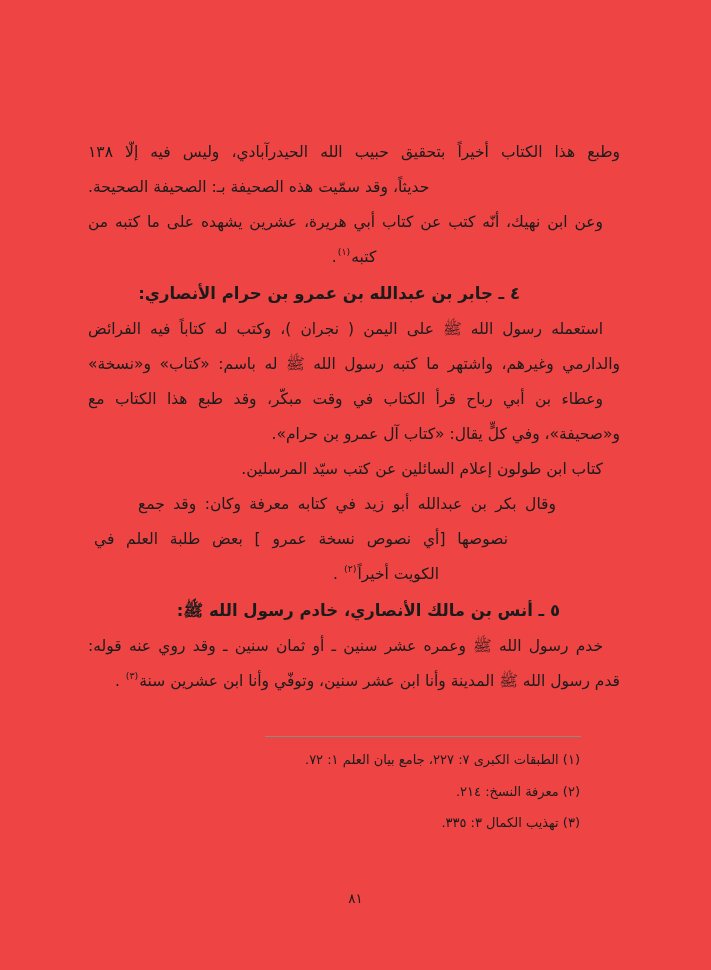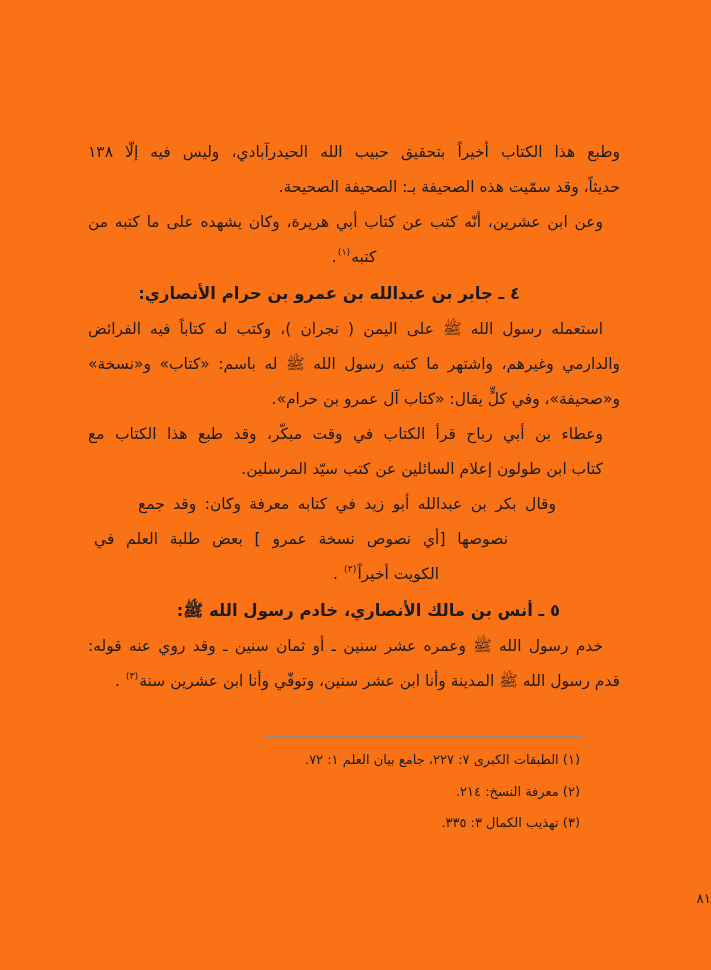--- a/index.html
+++ b/index.html
@@ -1,19 +1,19 @@
 <!DOCTYPE html>
 <html lang="ar" dir="rtl"><head>
 <meta charset="utf-8">
 <style>
   html,body{margin:0;padding:0;background:#e8e8e8;}
   .page{
     position:relative;
     width:711px;height:970px;
-    background:#f97316;
+    background:#ef4444;
     font-family:"DejaVu Sans", sans-serif;
     color:#1b1b1b;
     direction:rtl;
     overflow:hidden;
   }
   .body-text{
     position:absolute;
     top:135px;right:91px;left:88px;
     font-size:15.5px;
   }
@@ -24,21 +24,21 @@
   }
   
   .jl{white-space:normal;text-align:justify;text-align-last:justify;}
   .ind{padding-right:17px;}
   
   .hd{font-weight:bold;font-size:16.5px;height:37px;line-height:37px;}
   .hd4{padding-right:100px;}
   .hd5{padding-right:60px;}
   
   .flush-left{text-align:center;}
-  .center-line{text-align:right;}
+  .center-line{text-align:left;}
   .q1{padding-right:64px;padding-left:50px;}
   .q2{padding-right:112px;padding-left:6px;}
   .q3{padding-left:64px;text-align:center;}
   sup.fnref{
     font-size:9.5px;line-height:0;
     position:relative;top:-1px;
     padding:0 1px;
   }
   .fn-sep{
     position:absolute;
@@ -49,48 +49,49 @@
   .footnotes{
     position:absolute;
     top:744px;right:131px;left:60px;
     font-size:13px;
     text-align:right;
   }
   .fn{height:31.5px;line-height:31.5px;white-space:nowrap;}
   .page-number{
     position:absolute;
     top:890px;left:0;right:0;
+    text-align:center;
     font-size:13.5px;
   }
 </style>
 </head>
 <body>
 
 <div class="page">
 
   <div class="body-text">
 
     <div class="ln jl">وطبع هذا الكتاب أخيراً بتحقيق حبيب الله الحيدرآبادي، وليس فيه إلّا ١٣٨</div>
 
     <div class="ln center-line">حديثاً، وقد سمّيت هذه الصحيفة بـ: الصحيفة الصحيحة.</div>
 
-    <div class="ln jl ind">وعن ابن عشرين، أنّه كتب عن كتاب أبي هريرة، وكان يشهده على ما كتبه من</div>
+    <div class="ln jl ind">وعن ابن نهيك، أنّه كتب عن كتاب أبي هريرة، عشرين يشهده على ما كتبه من</div>
 
     <div class="ln flush-left"><span>كتبه</span><sup class="fnref">(١)</sup><span>.</span></div>
 
     <div class="ln hd hd4">٤ ـ جابر بن عبدالله بن عمرو بن حرام الأنصاري:</div>
 
     <div class="ln jl ind">استعمله رسول الله ﷺ على اليمن ( نجران )، وكتب له كتاباً فيه الفرائض</div>
 
 
     <div class="ln jl">والدارمي وغيرهم، واشتهر ما كتبه رسول الله ﷺ له باسم: «كتاب» و«نسخة»</div>
 
+    <div class="ln jl ind">وعطاء بن أبي رباح قرأ الكتاب في وقت مبكّر، وقد طبع هذا الكتاب مع</div>
+
     <div class="ln">و«صحيفة»، وفي كلٍّ يقال: «كتاب آل عمرو بن حرام».</div>
-
-    <div class="ln jl ind">وعطاء بن أبي رباح قرأ الكتاب في وقت مبكّر، وقد طبع هذا الكتاب مع</div>
 
     <div class="ln ind">كتاب ابن طولون إعلام السائلين عن كتب سيّد المرسلين.</div>
 
     <div class="ln jl q1">وقال بكر بن عبدالله أبو زيد في كتابه معرفة وكان: وقد جمع</div>
 
     <div class="ln jl q2">نصوصها [أي نصوص نسخة عمرو ] بعض طلبة العلم في</div>
 
     <div class="ln q3"><span>الكويت أخيراً</span><sup class="fnref">(٢)</sup><span> .</span></div>
 
     <div class="ln hd hd5">٥ ـ أنس بن مالك الأنصاري، خادم رسول الله ﷺ:</div>

